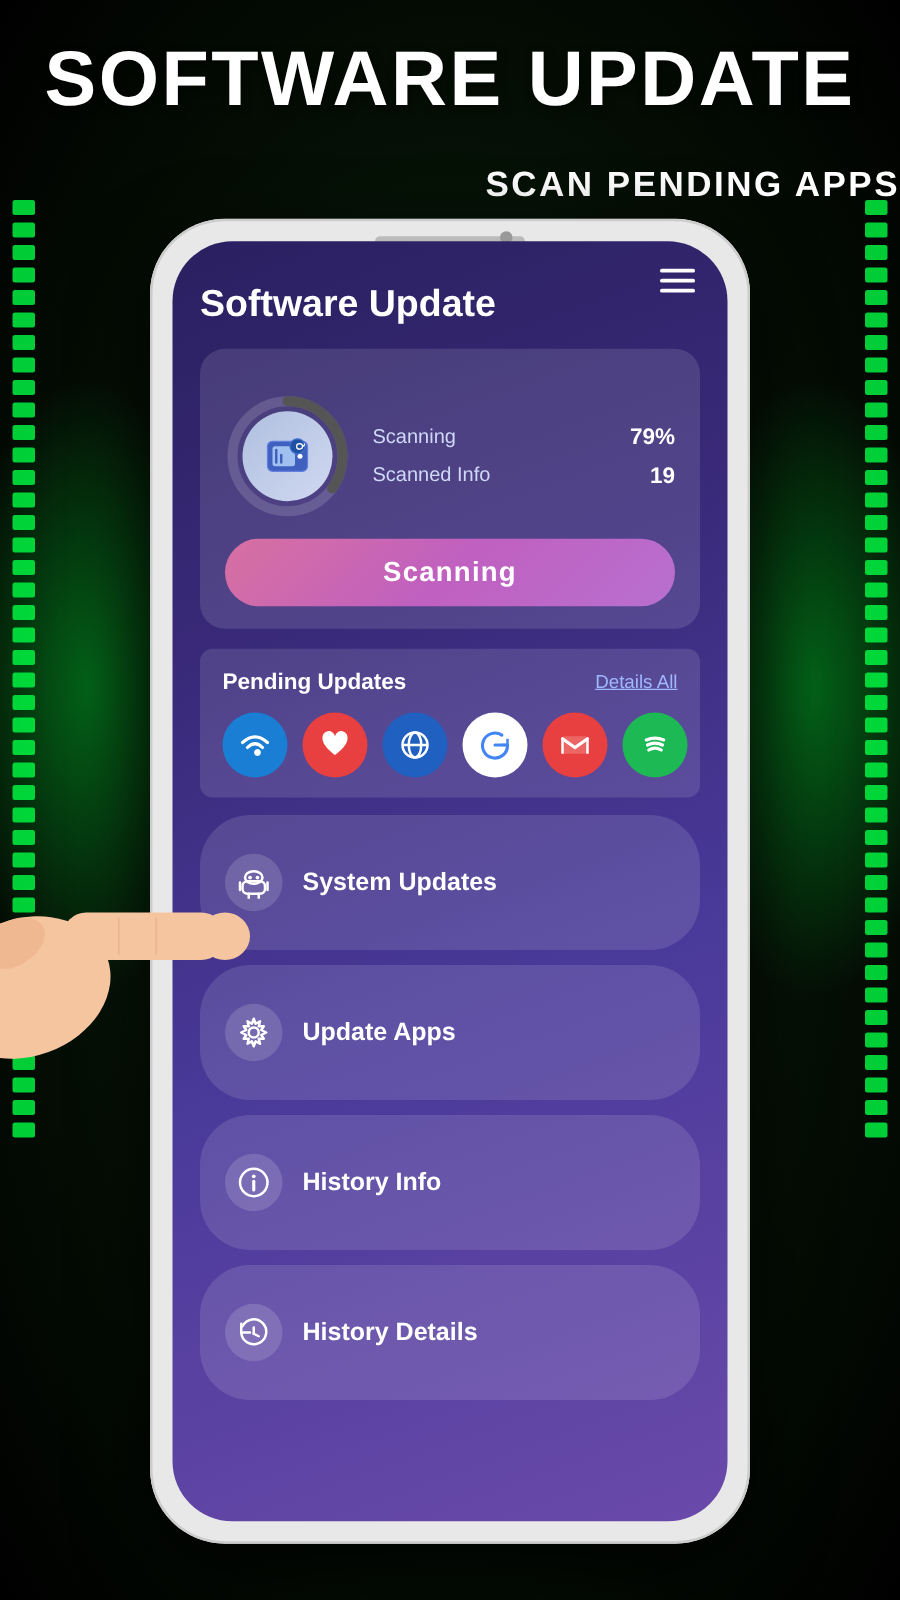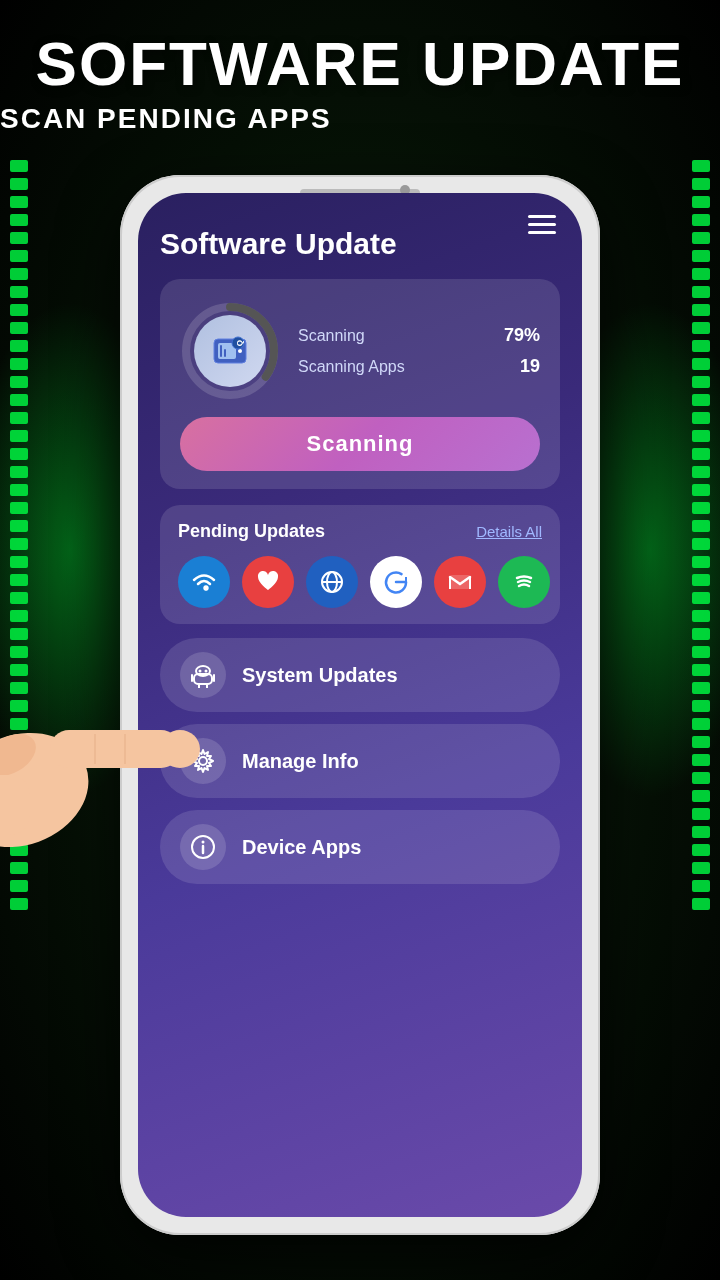--- a/index.html
+++ b/index.html
@@ -81,23 +81,23 @@
       text-align: center;
       font-size: 62px;
       font-weight: 900;
       color: #fff;
       letter-spacing: 2px;
       text-shadow: 2px 2px 8px rgba(0,0,0,0.5);
       line-height: 1.1;
     }
     .header-subtitle {
       position: absolute;
-      top: 103px;
+      top: 132px;
       left: 0; right: 0;
-      text-align: left;
+      text-align: right;
       font-size: 28px;
       font-weight: 800;
       color: #fff;
       letter-spacing: 2px;
     }
 
     
     .phone-mockup {
       position: absolute;
       top: 175px;
@@ -166,21 +166,21 @@
       font-size: 30px;
       font-weight: 800;
       color: #fff;
       margin-bottom: 18px;
     }
 
     
     .scan-card {
       background: rgba(255,255,255,0.12);
       border-radius: 20px;
-      padding: 22px 20px 18px;
+      padding: 36px 20px 18px;
       margin-bottom: 16px;
     }
 
     .scan-card-inner {
       display: flex;
       align-items: center;
       gap: 18px;
       margin-bottom: 16px;
     }
 
@@ -242,21 +242,21 @@
       color: #fff;
       font-size: 22px;
       font-weight: 700;
       cursor: pointer;
       letter-spacing: 1px;
     }
 
     
     .pending-card {
       background: rgba(255,255,255,0.12);
-      border-radius: 20px;
+      border-radius: 10px;
       padding: 16px 18px;
       margin-bottom: 14px;
     }
     .pending-header {
       display: flex;
       justify-content: space-between;
       align-items: center;
       margin-bottom: 14px;
     }
     .pending-title {
@@ -291,21 +291,21 @@
     .icon-heart { background: #e84040; }
     .icon-globe { background: #2060c0; }
     .icon-google { background: #fff; }
     .icon-gmail { background: #e84040; }
     .icon-spotify { background: #1db954; }
 
     
     .menu-item {
       background: rgba(255,255,255,0.12);
       border-radius: 40px;
-      padding: 14px 20px;
+      padding: 31px 20px;
       display: flex;
       align-items: center;
       gap: 16px;
       margin-bottom: 12px;
       cursor: pointer;
     }
     .menu-item-icon {
       width: 46px;
       height: 46px;
       background: rgba(255,255,255,0.15);
@@ -470,21 +470,21 @@
             </svg>
           </div>
         </div>
 
         <div class="scan-stats">
           <div class="stat-row">
             <span class="stat-label">Scanning</span>
             <span class="stat-value">79%</span>
           </div>
           <div class="stat-row">
-            <span class="stat-label">Scanning Apps</span>
+            <span class="stat-label">Scanned Info</span>
             <span class="stat-value">19</span>
           </div>
         </div>
       </div>
 
       
       <button class="scanning-btn">Scanning</button>
     </div>
 
     <div class="pending-card">
@@ -553,34 +553,45 @@
       <span class="menu-item-label">System Updates</span>
     </div>
 
     <div class="menu-item">
       <div class="menu-item-icon">
         <svg width="26" height="26" viewBox="0 0 26 26">
           <circle cx="13" cy="13" r="4" fill="none" stroke="#fff" stroke-width="2"></circle>
           <path d="M13 2 L14.5 6 L18 4 L17 8 L21 8 L19 11 L23 13 L19 15 L21 18 L17 18 L18 22 L14.5 20 L13 24 L11.5 20 L8 22 L9 18 L5 18 L7 15 L3 13 L7 11 L5 8 L9 8 L8 4 L11.5 6 Z" fill="none" stroke="#fff" stroke-width="2" stroke-linejoin="round"></path>
         </svg>
       </div>
-      <span class="menu-item-label">Manage Info</span>
+      <span class="menu-item-label">Update Apps</span>
     </div>
 
     <div class="menu-item">
       <div class="menu-item-icon">
         <svg width="26" height="26" viewBox="0 0 26 26">
           <circle cx="13" cy="13" r="11" fill="none" stroke="#fff" stroke-width="2"></circle>
           <line x1="13" y1="12" x2="13" y2="19" stroke="#fff" stroke-width="2.5" stroke-linecap="round"></line>
           <circle cx="13" cy="8" r="1.5" fill="#fff"></circle>
         </svg>
       </div>
-      <span class="menu-item-label">Device Apps</span>
+      <span class="menu-item-label">History Info</span>
     </div>
 
+    <div class="menu-item">
+      <div class="menu-item-icon">
+        <svg width="26" height="26" viewBox="0 0 26 26">
+          <path d="M3 13 a10 10 0 1 0 1-5" fill="none" stroke="#fff" stroke-width="2" stroke-linecap="round"></path>
+          <polyline points="3,6 3,13 10,13" fill="none" stroke="#fff" stroke-width="2" stroke-linecap="round" stroke-linejoin="round"></polyline>
+          <line x1="13" y1="9" x2="13" y2="14" stroke="#fff" stroke-width="2" stroke-linecap="round"></line>
+          <line x1="13" y1="14" x2="17" y2="16" stroke="#fff" stroke-width="2" stroke-linecap="round"></line>
+        </svg>
+      </div>
+      <span class="menu-item-label">History Details</span>
+    </div>
 
   </div>
 </div>
 
 <svg class="hand-image" viewBox="0 0 260 220" xmlns="http://www.w3.org/2000/svg">
 
   <g transform="translate(0, 30)">
 
     <ellipse cx="80" cy="130" rx="70" ry="55" fill="#f5c5a0" transform="rotate(-20, 80, 130)"></ellipse>
 

